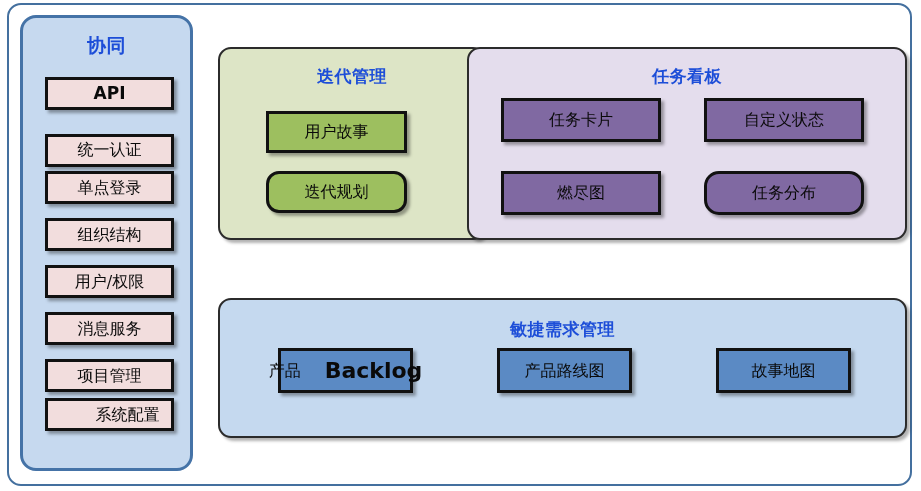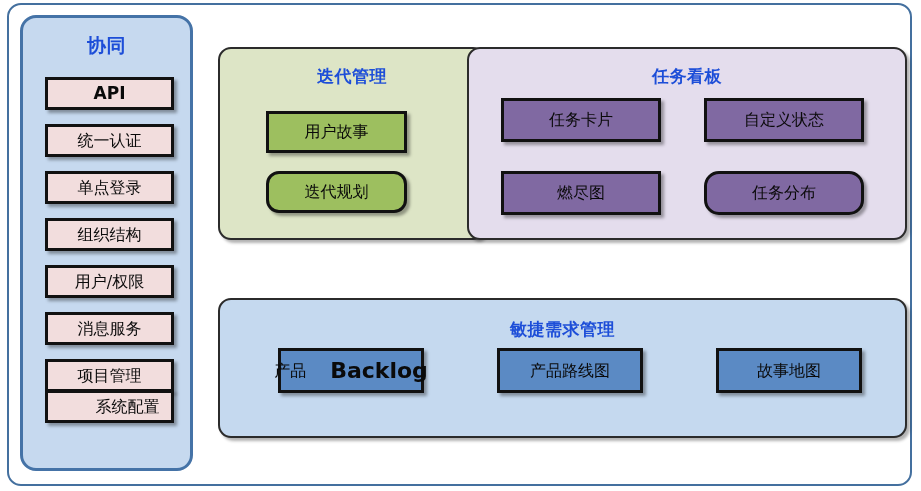--- a/index.html
+++ b/index.html
@@ -149,21 +149,21 @@
   .box-task {
     width: 160px;
     height: 44px;
     background: #8069a2;
     font-size: 16px;
   }
 
   
   .box-agile {
     top: 48px;
-    width: 146px;
+    width: 135px;
     height: 45px;
     background: #5b8ac4;
     font-size: 16px;
   }
   .box-agile.mixed {
     font-family: "DejaVu Serif", "Liberation Serif", serif;
   }
   .box-agile.mixed b {
     font-family: "DejaVu Sans", "Liberation Sans", sans-serif;
     font-weight: bold;
@@ -173,27 +173,27 @@
 </style>
 </head>
 <body>
 
 <div id="outer-frame">
 
   <div class="panel" id="panel-collab">
     <div class="panel-title">协同</div>
 
     <div class="box box-collab api" style="top:59px;">API</div>
-    <div class="box box-collab" style="top:106px;">统一认证</div>
+    <div class="box box-collab" style="top:116px;font-family:Liberation Mono, monospace;">统一认证</div>
     <div class="box box-collab" style="top:153px;">单点登录</div>
     <div class="box box-collab" style="top:200px;">组织结构</div>
     <div class="box box-collab" style="top:247px;">用户/权限</div>
     <div class="box box-collab" style="top:294px;">消息服务</div>
     <div class="box box-collab" style="top:341px;">项目管理</div>
-    <div class="box box-collab" style="top:372px;padding-left:36px;">系统配置</div>
+    <div class="box box-collab" style="top:380px;padding-left:36px;">系统配置</div>
   </div>
 
   <div class="panel" id="panel-iteration">
     <div class="panel-title">迭代管理</div>
 
     <div class="box box-iteration" style="top:50px;">用户故事</div>
     <div class="box box-iteration" style="top:110px;border-radius:13px;">迭代规划</div>
   </div>
 
   <div class="panel" id="panel-taskboard">

